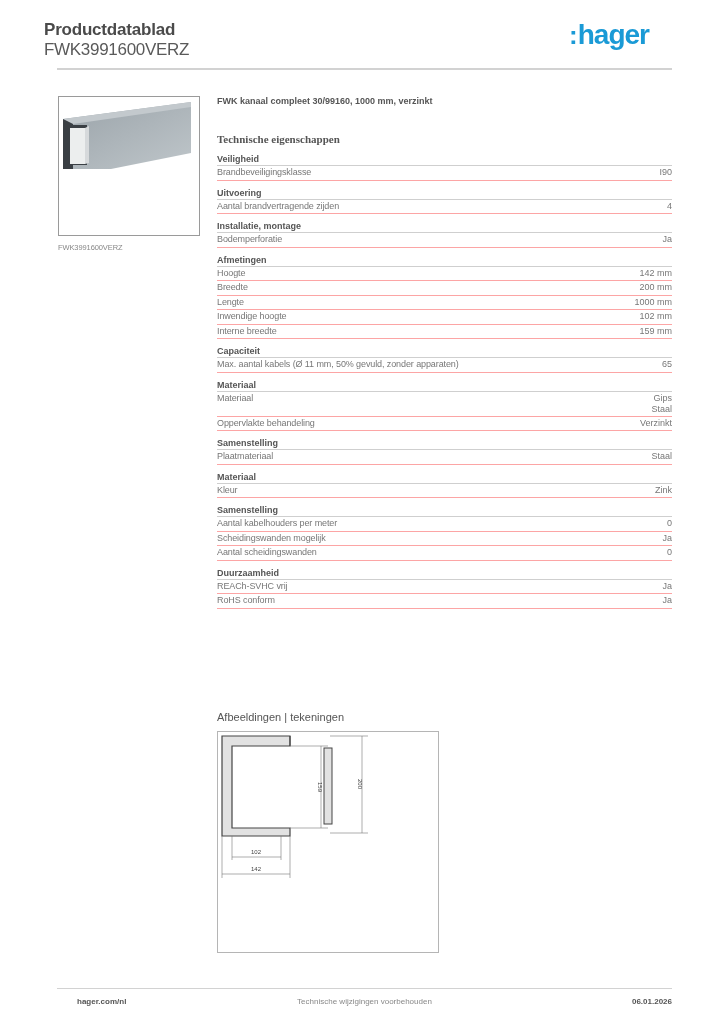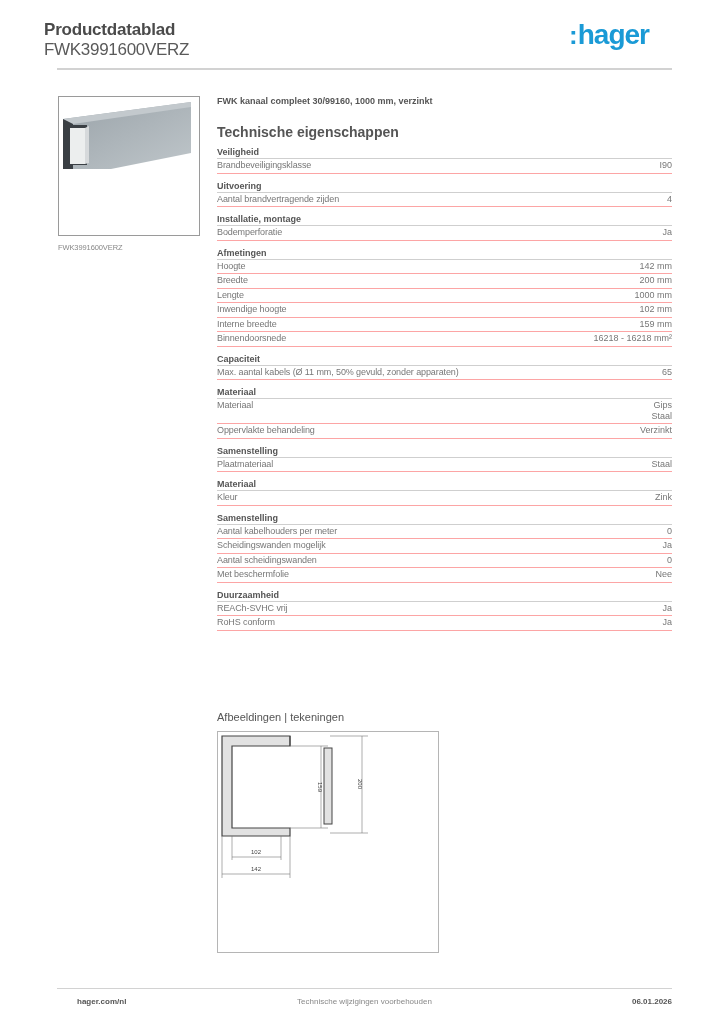--- a/index.html
+++ b/index.html
@@ -12,21 +12,21 @@
     .logo { position: absolute; right: 10px; top: 0px; font-size: 28px; font-weight: bold; color: #1a9ad6; letter-spacing: -1px; line-height: 30px; }
     .logo .colon { font-size: 26px; letter-spacing: 0; }
     .header-rule { position: absolute; left: 57px; top: 68px; width: 615px; height: 2px; background: #d2d2d2; }
 
     .thumb { position: absolute; left: 58px; top: 96px; width: 142px; height: 140px; border: 1px solid #9a9a9a; background: #fff; }
     .thumb svg { position: absolute; left: 0; top: 0; }
     .thumb-caption { position: absolute; left: 58px; top: 243px; font-size: 7.5px; color: #888; letter-spacing: -0.1px; }
 
     .content { position: absolute; left: 217px; top: 95px; width: 455px; }
     .product-desc { font-size: 9px; font-weight: bold; color: #555; height: 14px; line-height: 12px; }
-    .tech-heading { font-size: 14px; font-weight: bold; color: #555; margin-top: 17px; height: 14px; line-height: 12px; }
+    .tech-heading { font-size: 11px; font-weight: bold; color: #555; margin-top: 24px; height: 14px; line-height: 12px; font-family: Liberation Serif, serif; }
 
     .section { margin-top: 6px; }
     .section-title { font-size: 9px; font-weight: bold; color: #555; line-height: 12px; height: 13px; border-bottom: 1px solid #cfcfcf; }
     .row { display: flex; justify-content: space-between; border-bottom: 1px solid #fca5a5; font-size: 9px; color: #777; line-height: 13.5px; min-height: 14.5px; }
     .row .label { letter-spacing: -0.1px; }
     .row .value { text-align: right; white-space: pre-line; }
     .row.multi { line-height: 11px; padding-top: 1px; padding-bottom: 1px; }
 
     .drawings-heading { position: absolute; left: 217px; top: 711px; font-size: 11px; font-weight: normal; color: #555; }
     .drawing-box { position: absolute; left: 217px; top: 731px; width: 222px; height: 222px; border: 1px solid #b5b5b5; background: #fff; }
@@ -113,24 +113,20 @@
         <span class="value">1000 mm</span>
       </div>
     <div class="row">
         <span class="label">Inwendige hoogte</span>
         <span class="value">102 mm</span>
       </div>
     <div class="row">
         <span class="label">Interne breedte</span>
         <span class="value">159 mm</span>
       </div>
-    <div class="row">
-        <span class="label">Binnendoorsnede</span>
-        <span class="value">16218 - 16218 mm²</span>
-      </div>
   </div>
 
   <div class="section">
     <div class="section-title">Capaciteit</div>
     <div class="row">
         <span class="label">Max. aantal kabels (Ø 11 mm, 50% gevuld, zonder apparaten)</span>
         <span class="value">65</span>
       </div>
   </div>
 
@@ -169,24 +165,20 @@
         <span class="label">Aantal kabelhouders per meter</span>
         <span class="value">0</span>
       </div>
     <div class="row">
         <span class="label">Scheidingswanden mogelijk</span>
         <span class="value">Ja</span>
       </div>
     <div class="row">
         <span class="label">Aantal scheidingswanden</span>
         <span class="value">0</span>
-      </div>
-    <div class="row">
-        <span class="label">Met beschermfolie</span>
-        <span class="value">Nee</span>
       </div>
   </div>
 
   <div class="section">
     <div class="section-title">Duurzaamheid</div>
     <div class="row">
         <span class="label">REACh-SVHC vrij</span>
         <span class="value">Ja</span>
       </div>
     <div class="row">

